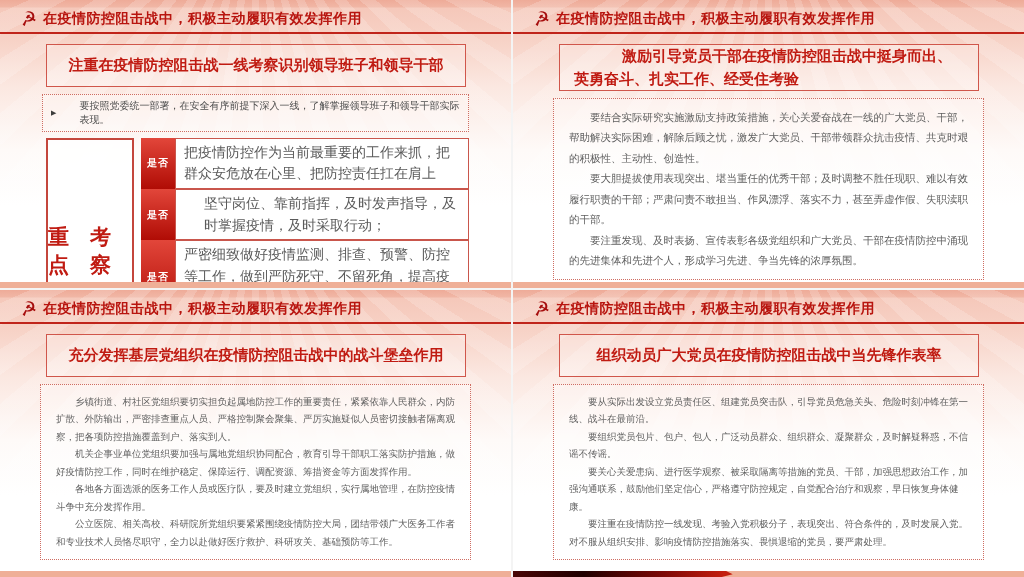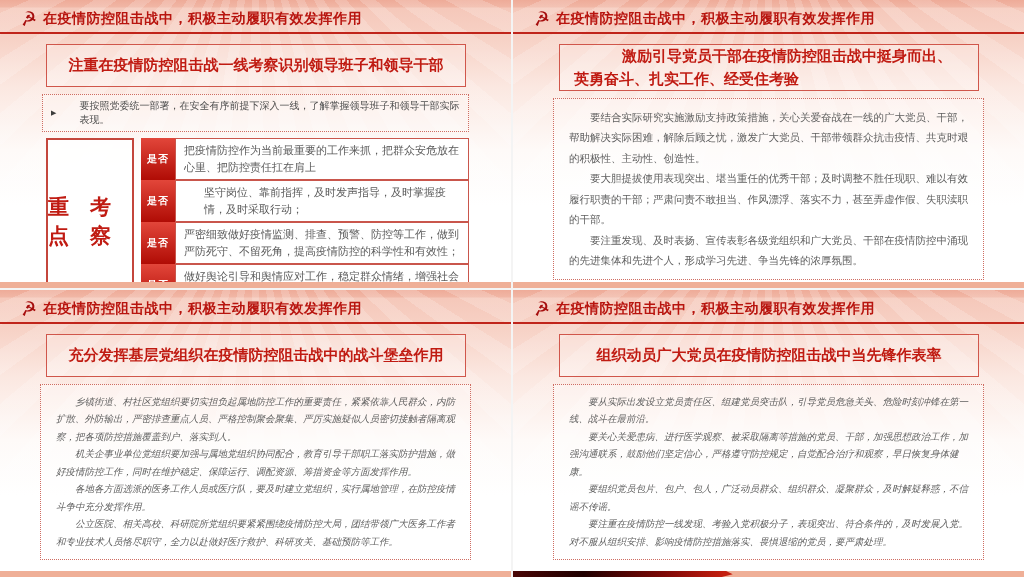--- a/index.html
+++ b/index.html
@@ -63,21 +63,21 @@
   .check-col{flex:1;display:flex;flex-direction:column;gap:0;}
   .check-row{display:flex;align-items:stretch;}
   .badge{
     flex:0 0 auto;
     background:linear-gradient(180deg,#e2463a,#b00c05);
     color:#fff;font-weight:bold;font-size:10px;letter-spacing:1px;
     padding:0 6px;display:flex;align-items:center;
   }
   .row-box{
     flex:1;border:1px solid #c9564c;background:#fff;
-    padding:3px 8px;font-size:11px;color:#5a5a5a;line-height:1.55;
+    padding:3px 8px;font-size:14px;color:#5a5a5a;line-height:1.55;
     display:flex;align-items:center;min-height:20px;
   }
   .check-row.tall .row-box{min-height:30px;}
   .check-row.mid .row-box{min-height:24px;padding-left:28px;}
 
   .note-box{
     margin:2px 40px 0 46px;
     border:1px solid #d2645a;border-radius:3px;
     padding:5px 12px;
     font-size:9.5px;color:#5a5a5a;line-height:1.65;text-indent:2em;
@@ -86,21 +86,21 @@
 
   .body-box{
     margin:0 40px;
     border:1px dotted #cf6d62;
     padding:8px 15px;
     background:rgba(255,255,255,.35);
     color:#5f5f5f;
   }
   .body-box p{margin:0;text-indent:2em;}
   .body-box.size-lg{font-size:10.5px;line-height:1.95;}
-  .body-box.size-sm{font-size:9.5px;line-height:1.85;font-style:italic;}
+  .body-box.size-sm{font-size:9.5px;line-height:1.85;}
   .body-box p.no-indent{text-indent:0;}
 
   .bottom-strip{
     position:absolute;left:0;right:0;bottom:0;height:6px;
     background:#efaf97;z-index:2;
   }
   .ribbon{
     position:absolute;left:0;top:0;bottom:0;width:43%;
     background:linear-gradient(90deg,#4a0606,#200000 32%,#7c0806 68%,#c41f10 96%);
     clip-path:polygon(0 0,97% 0,100% 55%,95% 100%,0 100%);
@@ -181,22 +181,22 @@
   </div>
 
   <div class="slide">
     <div class="slide-header">
       <span class="emblem">☭</span>
       <span class="header-title">在疫情防控阻击战中，积极主动履职有效发挥作用</span>
     </div>
     <div class="title-box">组织动员广大党员在疫情防控阻击战中当先锋作表率</div>
     <div class="body-box size-sm">
       <p>要从实际出发设立党员责任区、组建党员突击队，引导党员危急关头、危险时刻冲锋在第一线、战斗在最前沿。</p>
+      <p>要组织党员包片、包户、包人，广泛动员群众、组织群众、凝聚群众，及时解疑释惑，不信谣不传谣。</p>
       <p>要关心关爱患病、进行医学观察、被采取隔离等措施的党员、干部，加强思想政治工作，加强沟通联系，鼓励他们坚定信心，严格遵守防控规定，自觉配合治疗和观察，早日恢复身体健康。</p>
-      <p>要组织党员包片、包户、包人，广泛动员群众、组织群众、凝聚群众，及时解疑释惑，不信谣不传谣。</p>
       <p>要注重在疫情防控一线发现、考验入党积极分子，表现突出、符合条件的，及时发展入党。</p>
       <p class="no-indent">对不服从组织安排、影响疫情防控措施落实、畏惧退缩的党员，要严肃处理。</p>
     </div>
     <div class="bottom-strip">
       <div class="ribbon"></div>
     </div>
   </div>
 
 </div>
 

